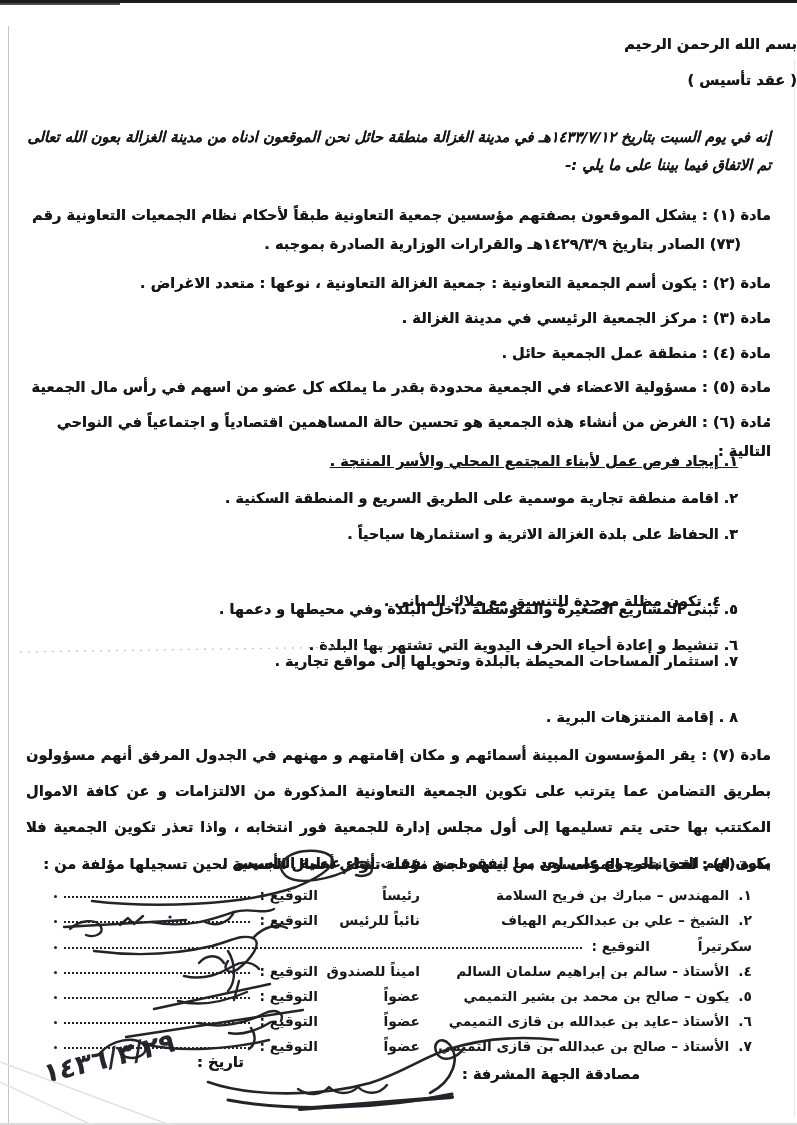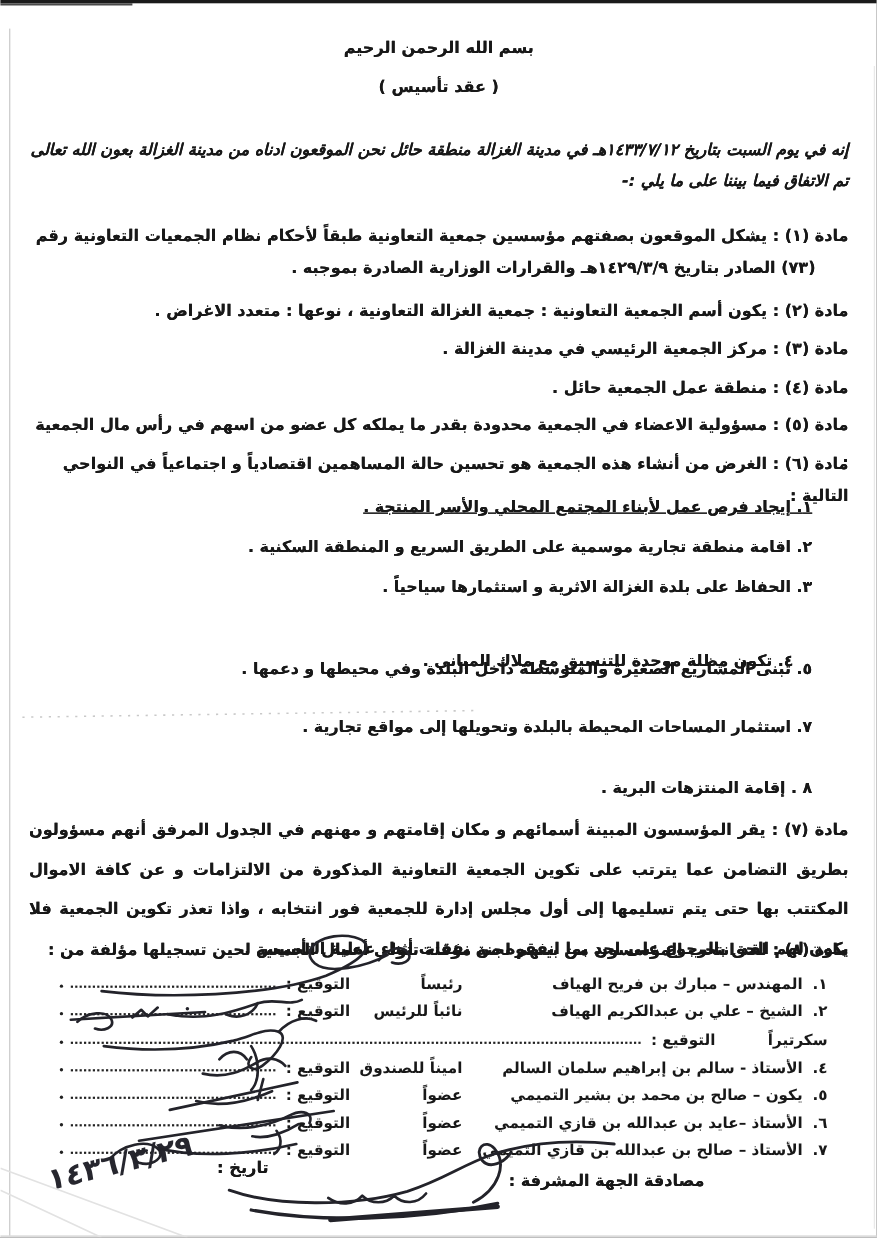--- a/index.html
+++ b/index.html
@@ -15,21 +15,21 @@
     font-weight:700;
   }
   
   .edge-top{position:absolute;top:0;left:0;right:0;height:3px;background:#1b1b1b;}
   .edge-top2{position:absolute;top:3px;left:0;width:120px;height:2px;background:#4a4a4a;}
   .edge-left{position:absolute;top:26px;bottom:0;left:8px;width:1px;background:#c4c4c4;}
   .edge-right{position:absolute;top:60px;bottom:8px;right:2px;width:1px;background:#e7e7e7;}
   .edge-bottom{position:absolute;left:0;right:0;bottom:0;height:2px;background:#dcdcdc;}
 
   .abs{position:absolute;}
-  .center{left:0;right:0;text-align:center;}
+  .center{left:0;right:0;text-align:right;}
   .basmala{top:30px;font-size:15.5px;letter-spacing:.3px;}
   .doc-title{top:66px;font-size:15.5px;}
 
   .body-text{font-size:14.6px;line-height:28px;text-shadow:0 0 .4px #1a1a1a;}
   .intro{top:123px;right:26px;width:744px;font-style:italic;}
   .article{right:26px;width:745px;line-height:29px;}
   .hang{padding-right:30px;text-indent:-30px;}
   .jst{text-align:justify;line-height:36px;}
   .purpose{right:59px;width:710px;font-size:14.4px;}
 
@@ -79,29 +79,30 @@
   <p class="abs body-text article" style="margin:0;top:303px;">مادة (٣) : مركز الجمعية الرئيسي في مدينة الغزالة .</p>
   <p class="abs body-text article" style="margin:0;top:338px;">مادة (٤) : منطقة عمل الجمعية حائل .</p>
   <p class="abs body-text article" style="margin:0;top:372px;">مادة (٥) : مسؤولية الاعضاء في الجمعية محدودة بقدر ما يملكه كل عضو من اسهم في رأس مال الجمعية .</p>
   <p class="abs body-text article" style="margin:0;top:407px;">مادة (٦) : الغرض من أنشاء هذه الجمعية هو تحسين حالة المساهمين اقتصادياً و اجتماعياً في النواحي التالية :</p>
 
   <p class="abs body-text purpose" style="margin:0;top:447px;text-decoration:underline;">١. إيجاد فرص عمل لأبناء المجتمع المحلي والأسر المنتجة .</p>
   <p class="abs body-text purpose" style="margin:0;top:484px;">٢. اقامة منطقة تجارية موسمية على الطريق السريع و المنطقة السكنية .</p>
   <p class="abs body-text purpose" style="margin:0;top:520px;">٣. الحفاظ على بلدة الغزالة الاثرية و استثمارها سياحياً .</p>
   <p class="abs body-text purpose" style="margin:17px;top:570px;">٤. تكون مظلة موحدة للتنسيق مع ملاك المباني .</p>
   <p class="abs body-text purpose" style="margin:0;top:595px;">٥. تبنى المشاريع الصغيرة والمتوسطة داخل البلدة وفي محيطها و دعمها .</p>
+  <p class="abs body-text purpose" style="margin:0;top:631px;">٦. تنشيط و إعادة أحياء الحرف اليدوية التي تشتهر بها البلدة .</p>
   <p class="abs body-text purpose" style="margin:0;top:647px;">٧. استثمار المساحات المحيطة بالبلدة وتحويلها إلى مواقع تجارية .</p>
   <p class="abs body-text purpose" style="margin:0;top:703px;">٨ . إقامة المنتزهات البرية .</p>
 
   <p class="abs body-text article jst" style="margin:0;top:737px;">مادة (٧) : يقر المؤسسون المبينة أسمائهم و مكان إقامتهم و مهنهم في الجدول المرفق أنهم مسؤولون بطريق التضامن عما يترتب على تكوين الجمعية التعاونية المذكورة من الالتزامات و عن كافة الاموال المكتتب بها حتى يتم تسليمها إلى أول مجلس إدارة للجمعية فور انتخابه ، واذا تعذر تكوين الجمعية فلا يكون لهم الحق بالرجوع على احد بما انفقوه من نفقات أثناء عملية التأسيس .</p>
   <p class="abs body-text article" style="margin:0;top:849px;">مادة (٨) : لقد انتخب المؤسسون من بينهم لجنة مؤقتة تتولى أعمال الجمعية لحين تسجيلها مؤلفة من :</p>
 
   <div class="abs sig-table">
     <div class="sig-row">
-      <span class="cell-name"><span class="num">١.</span><span>المهندس – مبارك بن فريح الهياف</span></span>
+      <span class="cell-name"><span class="num">١.</span><span>المهندس – مبارك بن فريح السلامة</span></span>
       <span class="cell-role">رئيساً</span>
       <span class="cell-siglabel">التوقيع :</span>
       <span class="cell-leader"></span>
     </div>
     <div class="sig-row">
       <span class="cell-name"><span class="num">٢.</span><span>الشيخ – علي بن عبدالكريم الهياف</span></span>
       <span class="cell-role">نائباً للرئيس</span>
       <span class="cell-siglabel">التوقيع :</span>
       <span class="cell-leader"></span>
     </div>

